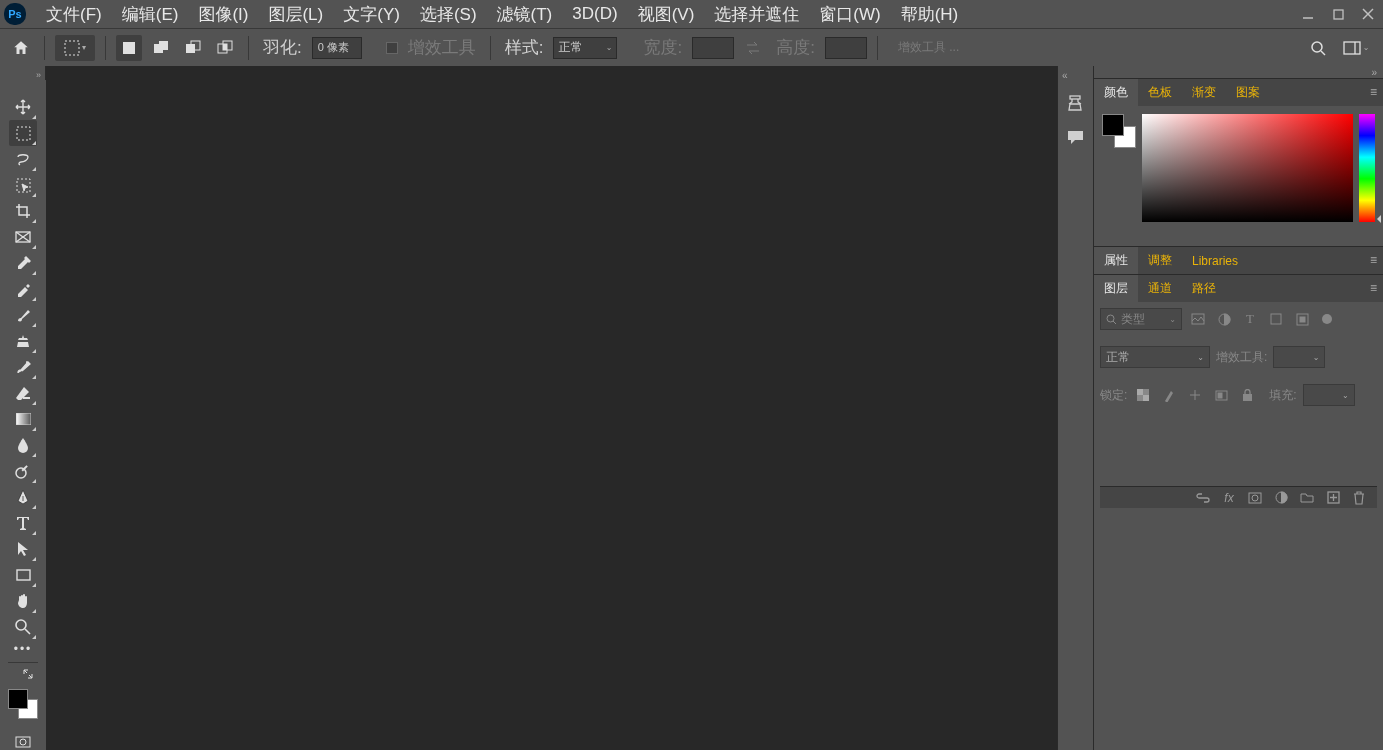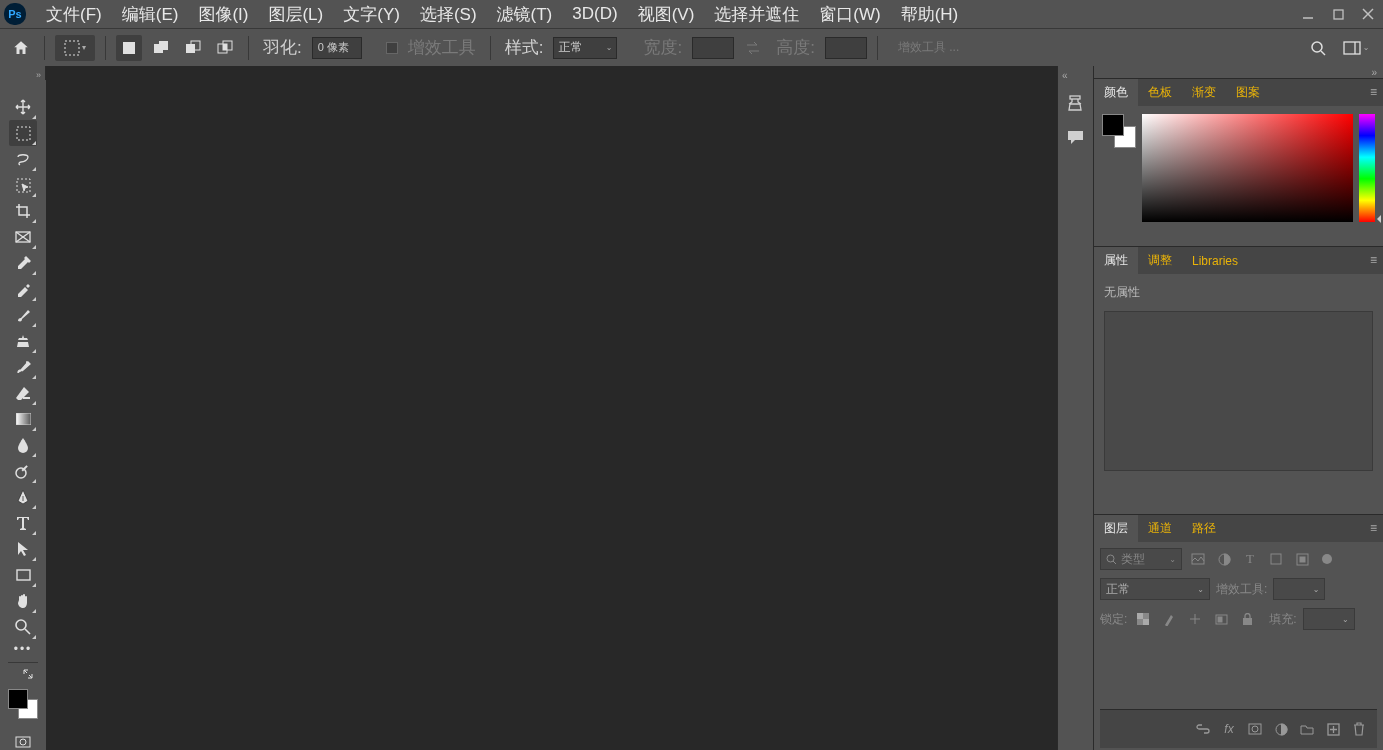--- a/index.html
+++ b/index.html
@@ -39,27 +39,27 @@
 .ptab-menu { position:absolute; right:6px; top:6px; color:#aaa; cursor:pointer; }
 .color-body { height:140px; background:#535353; display:flex; padding:8px; gap:6px; }
 .swatch-fgbg { width:34px; height:34px; position:relative; }
 .swatch-fgbg .fg { width:22px; height:22px; background:#000; border:1px solid #888; position:absolute; z-index:2; }
 .swatch-fgbg .bg { width:22px; height:22px; background:#fff; border:1px solid #888; position:absolute; right:0; bottom:0; }
 .spectrum { flex:1; height:108px; background:linear-gradient(to bottom,rgba(0,0,0,0),#000),linear-gradient(to right,#fff,#ff0000); position:relative; }
 .hue { width:16px; height:108px; background:linear-gradient(to bottom,#ff00ff,#0000ff,#00ffff,#00ff00,#ffff00,#ff0000); position:relative; }
 .hue::after{content:"";position:absolute;bottom:-1px;right:-6px;border:4px solid transparent;border-right-color:#ccc;}
 .props-body { flex:1; background:#535353; padding:10px; color:#bbb; font-size:12px; }
 .props-body .content { height:160px; background:#494949; border:1px solid #3a3a3a; margin-top:10px; }
-.layers-body { background:#535353; padding:6px 6px 2px; display:flex; flex-direction:column; gap:8px; height:208px; }
+.layers-body { background:#535353; padding:6px 6px 2px; display:flex; flex-direction:column; gap:16px; height:208px; }
 .lrow { display:flex; align-items:center; gap:6px; color:#888; font-size:12px; }
 .lsearch { flex:1; height:22px; background:#494949; border:1px solid #3a3a3a; display:flex; align-items:center; padding:0 5px; gap:4px; color:#888; max-width:82px; }
 .mini-ic { width:20px; height:18px; display:flex; align-items:center; justify-content:center; color:#888; cursor:pointer; }
 .toggle-dot { width:10px; height:10px; border-radius:50%; background:#888; margin-left:4px; }
 .lsel { height:22px; background:#494949; border:1px solid #3a3a3a; padding:0 5px; display:flex; align-items:center; color:#aaa; width:110px; justify-content:space-between; }
-.l-bottom { margin-top:auto; height:39px; background:#454545; display:flex; align-items:center; justify-content:flex-end; gap:6px; padding:0 8px; border-top:1px solid #2a2a2a; }
+.l-bottom { margin-top:auto; height:22px; background:#454545; display:flex; align-items:center; justify-content:flex-end; gap:6px; padding:0 8px; border-top:1px solid #2a2a2a; }
 .l-bottom .mini-ic { color:#999; }
 svg { display:block; }
 .dim { color:#7a7a7a; }
 </style>
 </head>
 <body>
 
 <div class="menubar">
   <div class="app-logo">Ps</div>
   <div class="menu-item">文件(F)</div>
@@ -356,24 +356,20 @@
       <div class="spectrum"></div>
       <div class="hue"></div>
     </div>
 
     <div class="panel-tabs">
       <div class="ptab active">属性</div>
       <div class="ptab">调整</div>
       <div class="ptab">Libraries</div>
       <div class="ptab-menu">≡</div>
     </div>
-    <div class="props-body">
-      <span>无属性</span>
-      <div class="content"></div>
-    </div>
 
     <div class="panel-tabs">
       <div class="ptab active">图层</div>
       <div class="ptab">通道</div>
       <div class="ptab">路径</div>
       <div class="ptab-menu">≡</div>
     </div>
     <div class="layers-body">
       <div class="lrow">
         <div class="lsearch">

